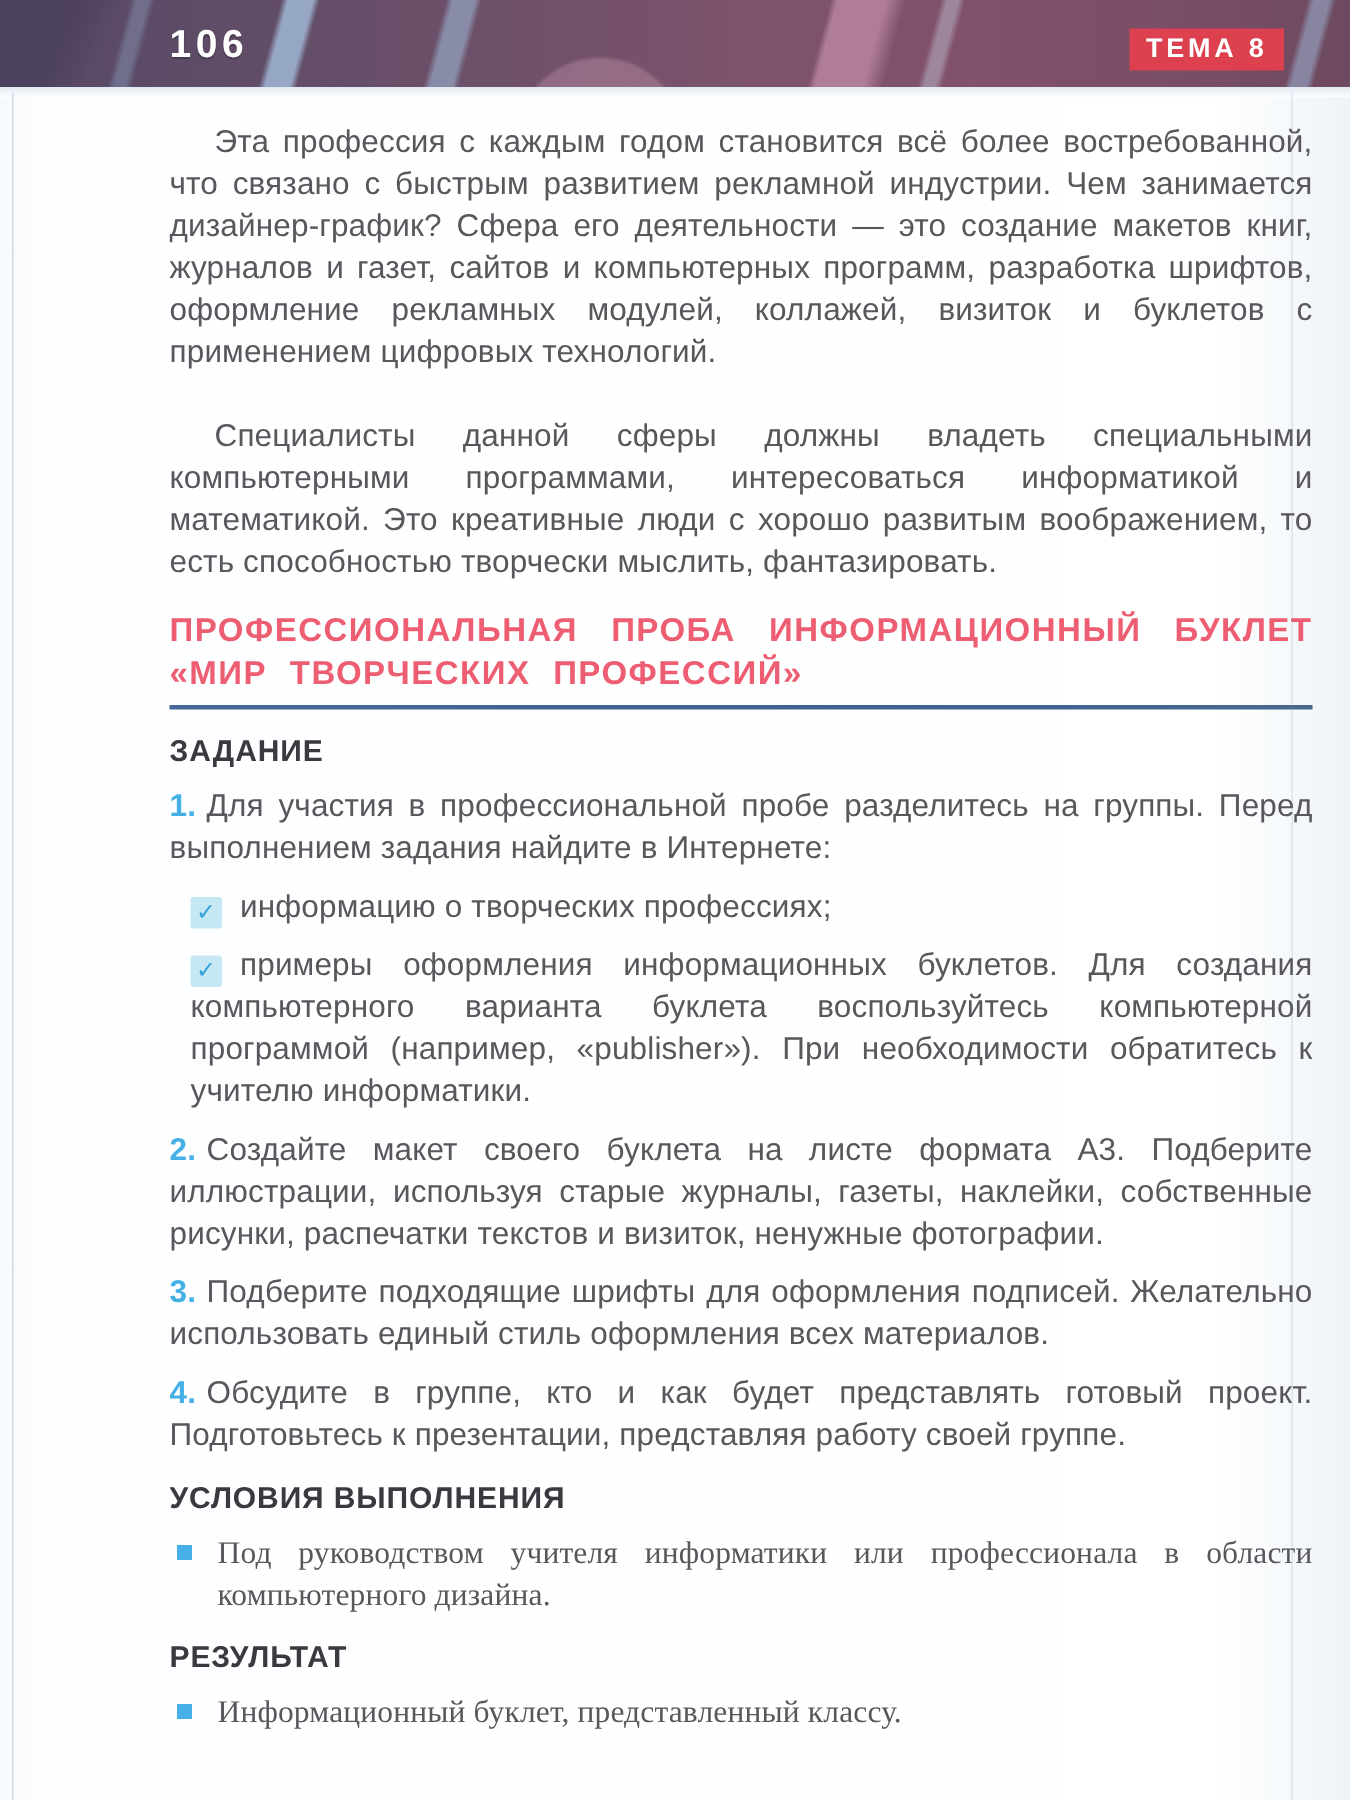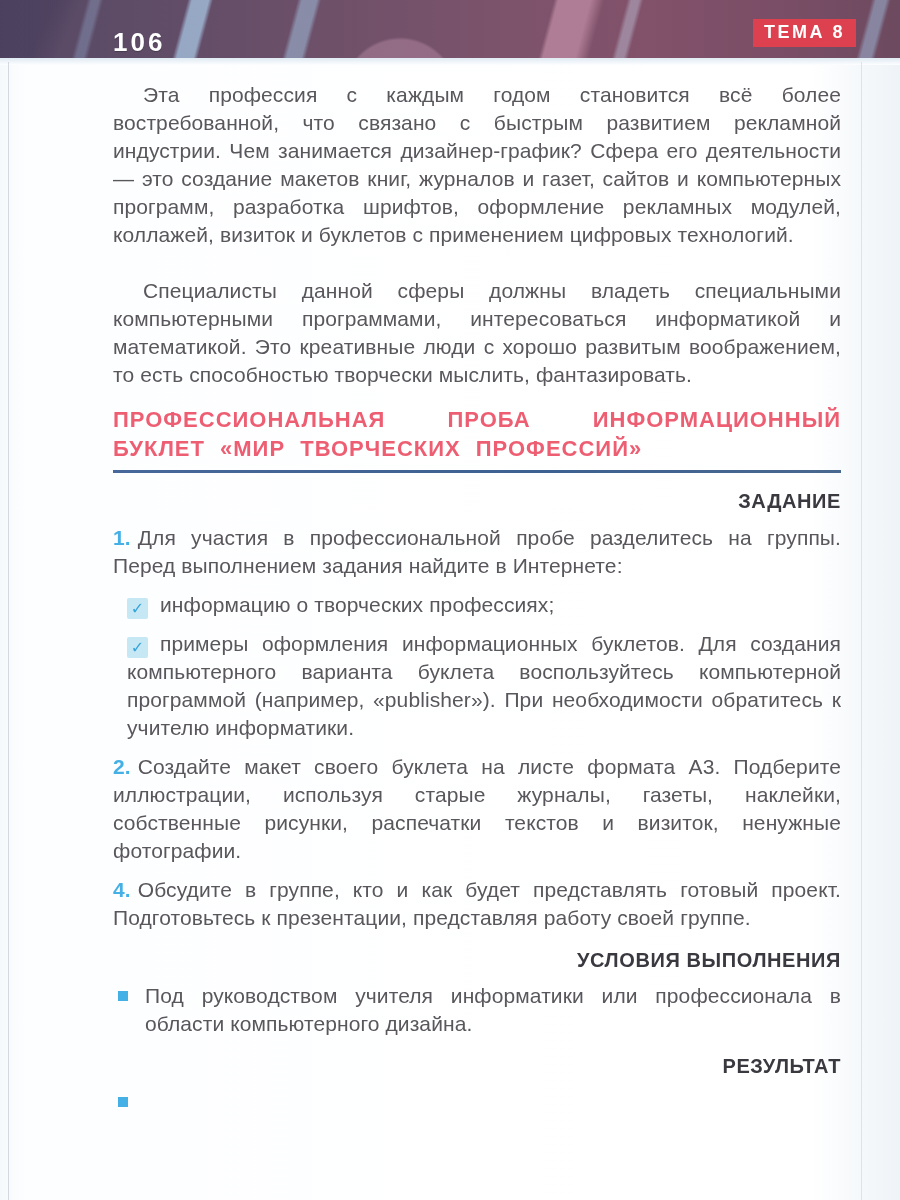--- a/index.html
+++ b/index.html
@@ -24,68 +24,68 @@
       linear-gradient(105deg, transparent 9.5%, rgba(150,175,210,.35) 10% 10.8%, transparent 11.3%),
       linear-gradient(105deg, transparent 20.5%, rgba(168,198,228,.75) 21% 22.8%, transparent 23.3%),
       linear-gradient(105deg, transparent 32.5%, rgba(160,190,220,.55) 33% 34.6%, transparent 35.1%),
       linear-gradient(105deg, transparent 60.5%, rgba(215,160,185,.55) 61% 64.5%, transparent 66%),
       linear-gradient(105deg, transparent 68.5%, rgba(200,215,235,.4) 69% 69.8%, transparent 70.3%),
       linear-gradient(105deg, transparent 95.2%, rgba(160,190,225,.5) 95.7% 96.8%, transparent 97.3%),
       linear-gradient(115deg, rgba(35,35,70,.22) 0 6%, transparent 9%),
       linear-gradient(90deg,#574a66 0%,#5f4c67 16%,#6e5069 36%,#7c536b 56%,#82516a 72%,#7a4e66 86%,#6d4a5f 100%);
   }
   .page-number{
-    position:absolute;left:113px;top:27px;
+    position:absolute;left:113px;top:14px;
     color:#ffffff;font-size:26px;font-weight:bold;letter-spacing:3px;
     text-shadow:0 1px 1px rgba(0,0,0,.25);
   }
   .theme-badge{
     position:absolute;right:44px;top:19px;
     background:var(--badge_bg,#dd4150);color:#ffffff;
     font-size:18px;font-weight:bold;letter-spacing:2.5px;
     padding:3px 11px 4px 11px;
   }
   .header-strip{height:7px;background:linear-gradient(#dfeaf2,#fdfeff);}
 
   
   .content{
-    padding:16px 59px 0 113px;
+    padding:16px 25px 0 113px;
   }
   .body-text{
     margin:0;color:var(--body_text,#59565c);
     font-size:21px;line-height:28px;text-align:justify;letter-spacing:.1px;
   }
   .indent{text-indent:30px;}
   .indent + .indent{margin-top:28px;}
 
   .section-title{
     margin:16px 0 0 0;
     color:var(--accent_pink,#ee5e72);
     font-size:22px;font-weight:700;line-height:29px;
     letter-spacing:1px;word-spacing:8px;text-align:justify;
   }
   .title-rule{height:3px;margin-top:7px;background:linear-gradient(90deg,#46689a,var(--rule_navy,#3d6191) 60%,#49688f);}
 
   .sub-heading{
     margin:16px 0 0 0;color:var(--heading_text,#3b3940);
-    font-size:20px;font-weight:bold;letter-spacing:.6px;line-height:24px;text-align:right;
+    font-size:20px;font-weight:bold;letter-spacing:.6px;line-height:24px;
   }
   .num-item{margin-top:11px;}
   .num{color:var(--accent_blue,#45b0e5);font-weight:bold;margin-right:7px;}
 
   .check-item{margin-top:11px;margin-left:14px;}
   .check{
     display:inline-block;width:21px;height:21px;margin-right:12px;
     background:var(--check_bg,#c6e8f5);border-radius:2px;
     color:var(--check_mark,#35a3da);font-size:16px;font-weight:bold;
     line-height:21px;text-align:center;vertical-align:-2px;
   }
 
   .sq-item{
-    position:relative;margin-top:10px;padding-left:32px;
+    position:relative;margin-top:10px;padding-left:32px;font-family:Liberation Serif, serif;
   }
   .sq{
     position:absolute;left:5px;top:9px;width:10px;height:10px;
     background:var(--accent_blue,#3fa9dc);
   }
 </style>
 </head>
 <body>
 
 <div class="page">
@@ -118,33 +118,37 @@
     </p>
 
     <p class="body-text check-item">
       <span class="check">✓</span><span>примеры оформления информационных буклетов. Для создания компьютерного варианта буклета воспользуйтесь компьютерной программой (например, «publisher»). При необходимости обратитесь к учителю информатики.</span>
     </p>
 
     <p class="body-text num-item">
       <span class="num">2.</span><span>Создайте макет своего буклета на листе формата А3. Подберите иллюстрации, используя старые журналы, газеты, наклейки, собственные рисунки, распечатки текстов и визиток, ненужные фотографии.</span>
     </p>
 
+    <p class="body-text num-item">
+      <span class="num">3.</span><span>Подберите подходящие шрифты для оформления подписей. Желательно использовать единый стиль оформления всех материалов.</span>
+    </p>
 
     <p class="body-text num-item">
       <span class="num">4.</span><span>Обсудите в группе, кто и как будет представлять готовый проект. Подготовьтесь к презентации, представляя работу своей группе.</span>
     </p>
 
 
     <h2 class="sub-heading">УСЛОВИЯ ВЫПОЛНЕНИЯ</h2>
 
     <div class="body-text sq-item">
       <span class="sq"></span>
       <span>Под руководством учителя информатики или профессионала в области компьютерного дизайна.</span>
     </div>
 
     <h2 class="sub-heading">РЕЗУЛЬТАТ</h2>
 
     <div class="body-text sq-item">
       <span class="sq"></span>
+      <span>Информационный буклет, представленный классу.</span>
     </div>
 
   </main>
 </div>
 
 </body></html>

